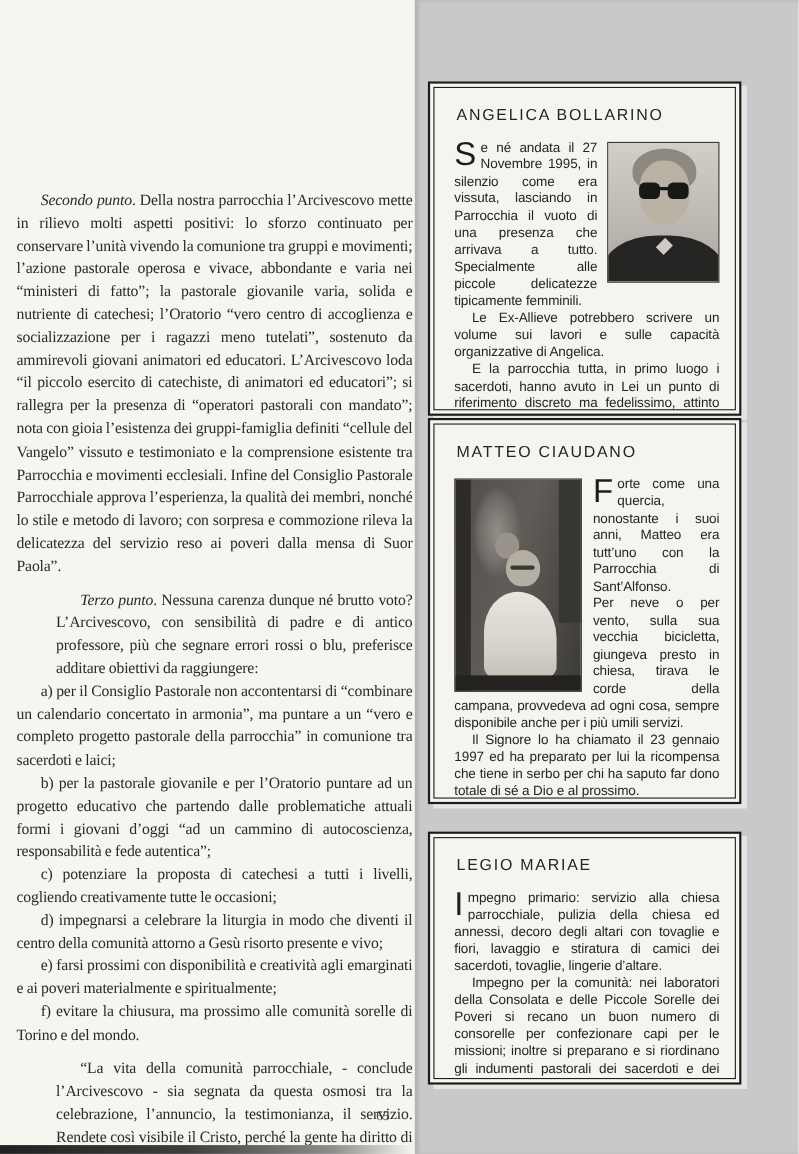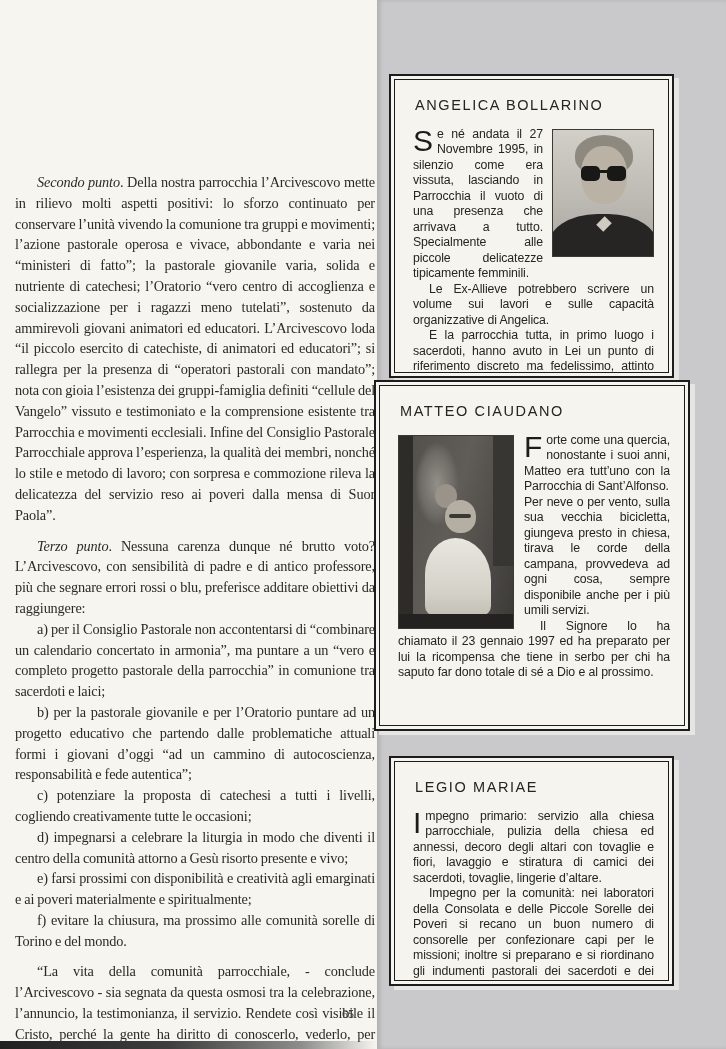--- a/index.html
+++ b/index.html
@@ -18,21 +18,21 @@
   }
   .stage{position:absolute;inset:0;}
 
   
   .article{
     position:absolute;left:15px;top:172px;width:360px;
     font-size:14.3px;line-height:20.8px;
     text-align:justify;letter-spacing:-0.15px;word-spacing:-0.4px;
   }
   .article .para{margin:0;text-indent:22px;}
-  .article .para.gap{margin-top:10px;}
+  .article .para.gap{margin-top:10px;margin-left:36px;}
   .b{font-weight:normal;}
   .i{font-style:italic;}
 
   .page-number{
     position:absolute;left:330px;top:1007px;width:36px;
     font-size:12px;color:#3a3935;text-align:center;
   }
 
   
   .gray-column{
@@ -61,21 +61,21 @@
 5;margin:4px 0 13px 2px;white-space:nowrap;
   }
   .box-paras p{margin:0;}
   .box-paras p.indent{text-indent:16px;}
   .dropcap{
     float:left;font-size:30px;line-height:26px;
     padding:1px 4px 0 0;font-weight:400;color:#1d1c1a;
   }
 
   #box-angelica{left:389px;top:52px;width:281px;height:300px;margin-top:22px;}
-  #box-matteo  {left:374px;top:380px;width:281px;height:347px;padding-left:31px;}
+  #box-matteo  {left:389px;top:380px;width:281px;height:347px;}
   #box-legio   {left:389px;top:756px;width:281px;height:226px;}
 
   
   .photo{position:relative;border:1px solid #3a3936;overflow:hidden;background:#c6c3bd;}
   .photo-right{float:right;width:100px;height:126px;margin:2px 0 6px 9px;}
   .photo-left {float:left;width:114px;height:192px;margin:2px 10px 4px 0;}
 
   
   .p1-bg{position:absolute;inset:0;background:linear-gradient(180deg,#d2cfc9,#bdbab3 55%,#a8a59e);}
   .p1-hair{position:absolute;top:5px;left:22px;width:58px;height:40px;border-radius:50% 50% 42% 42%;background:#8e897f;}

